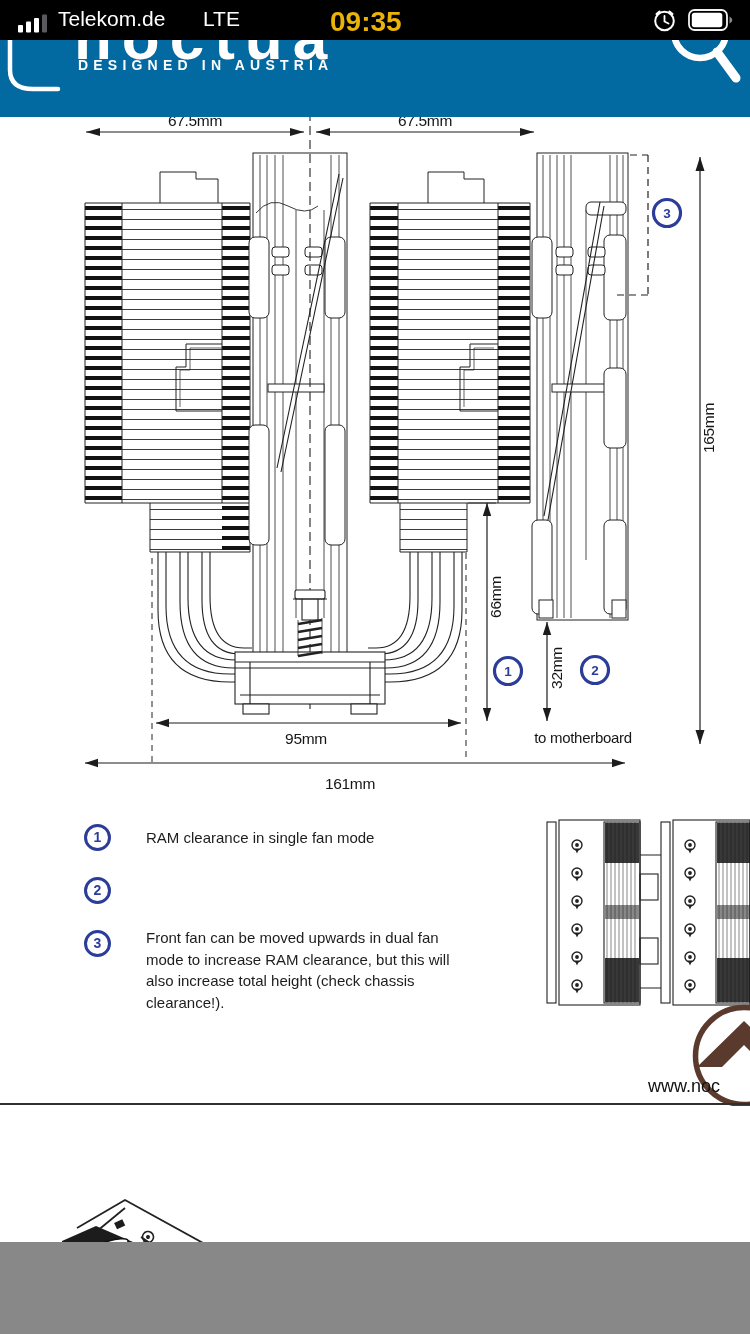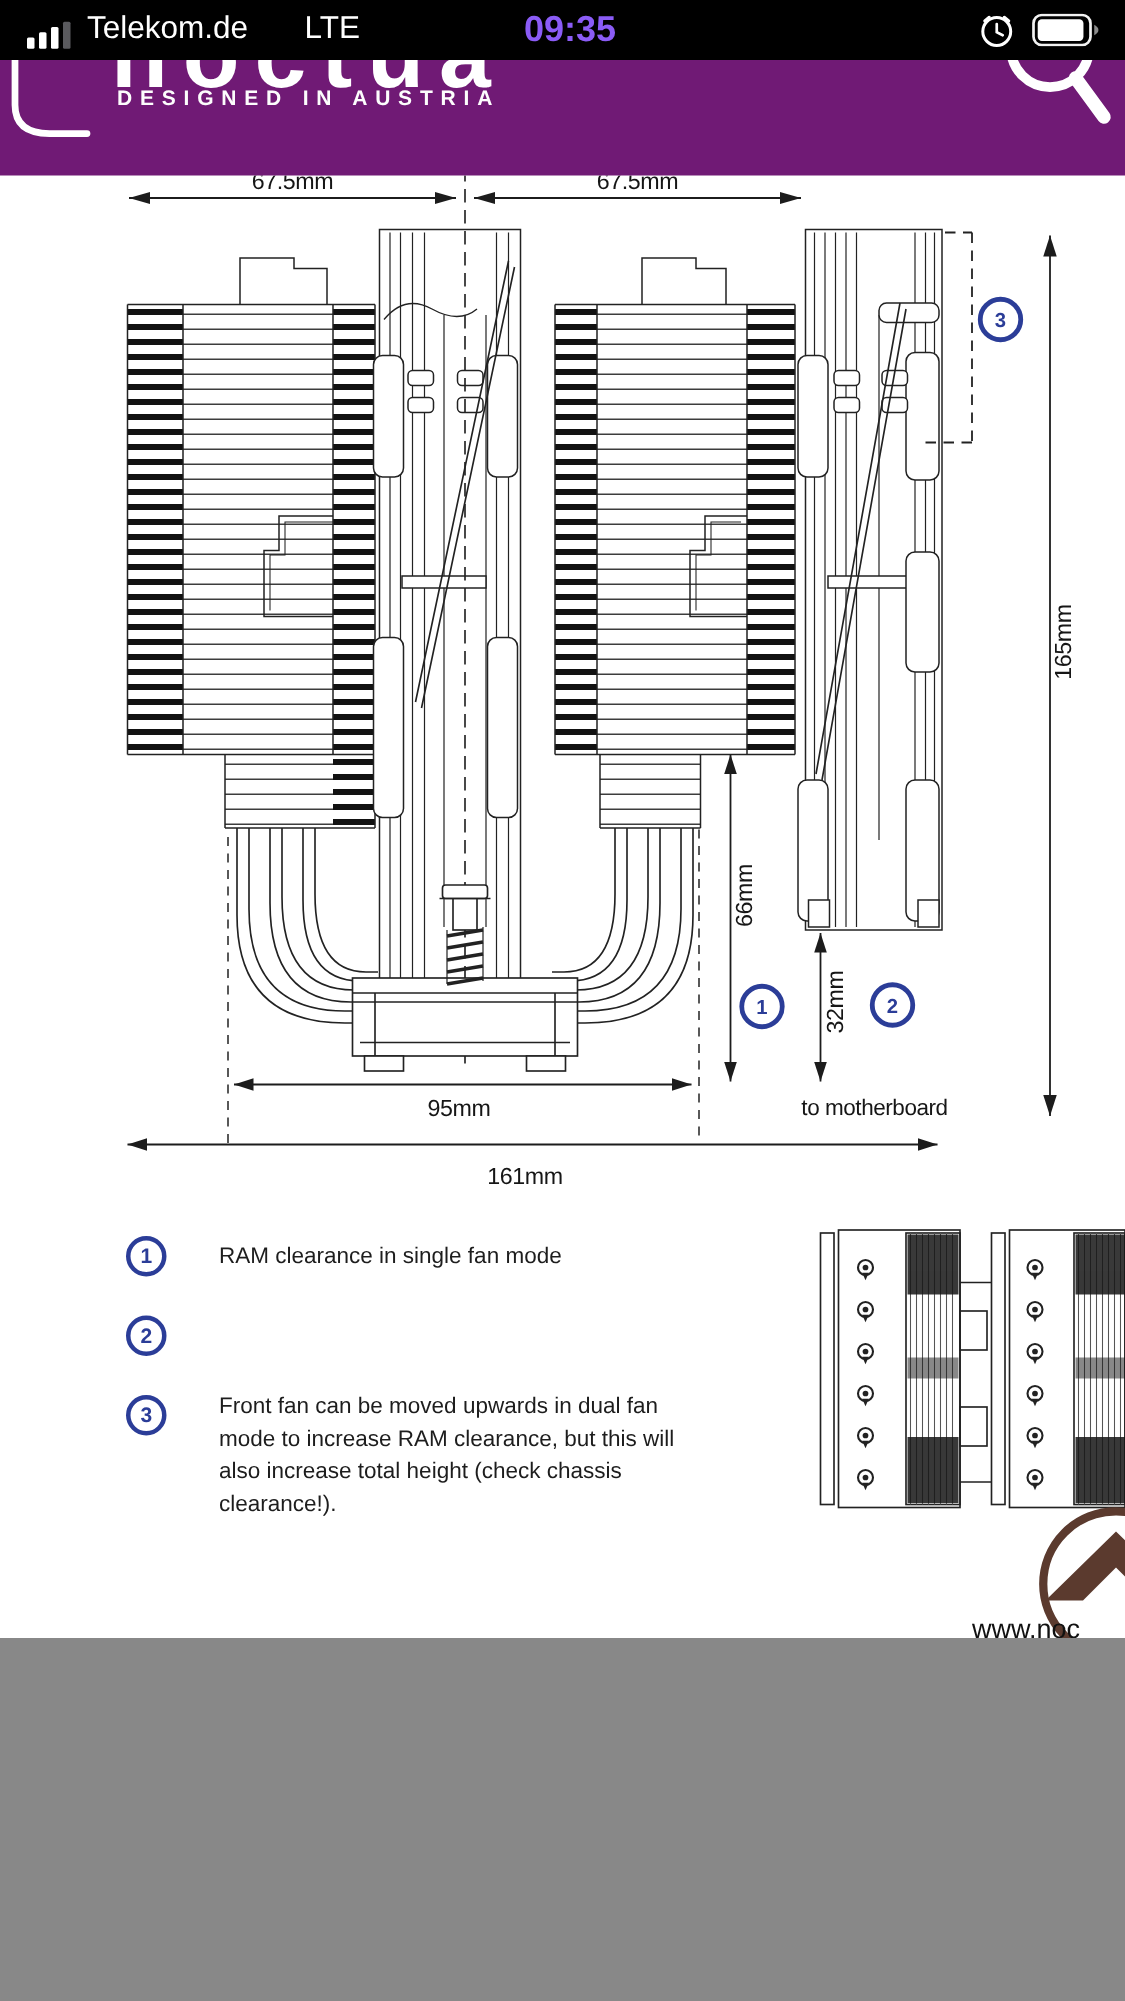--- a/index.html
+++ b/index.html
@@ -1,24 +1,24 @@
 <!DOCTYPE html>
 <html><head>
 <meta charset="utf-8">
 <style>
   html,body{margin:0;padding:0;background:#888;}
-  .screen{position:relative;width:750px;height:1092px;background:#fff;overflow:hidden;
+  .screen{position:relative;width:750px;height:1242px;background:#fff;overflow:hidden;
           font-family:"Liberation Sans",sans-serif;margin:0 auto;}
   .abs{position:absolute;}
   
   .status-bar{position:absolute;top:0;left:0;width:750px;height:40px;background:#000;z-index:30;}
   .sb-text{position:absolute;color:#fff;font-size:21px;top:7px;}
-  .sb-time{position:absolute;color:#8b5cf6;font-size:24px;font-weight:600;top:6px;left:330px;width:100px;text-align:center;}
-  
-  .header{position:absolute;top:40px;left:0;width:750px;height:77px;background:#701a75;z-index:10;overflow:visible;}
+  .sb-time{position:absolute;color:#eab308;font-size:28px;font-weight:600;top:6px;left:330px;width:100px;}
+  
+  .header{position:absolute;top:40px;left:0;width:750px;height:77px;background:#0369a1;z-index:10;overflow:visible;}
   .wordmark{position:absolute;top:-38px;left:74px;color:#fff;font-size:62px;font-weight:800;letter-spacing:10px;white-space:nowrap;}
   .tagline{position:absolute;top:17px;left:78px;color:#fdfdfd;font-size:14px;font-weight:bold;letter-spacing:5.2px;white-space:nowrap;}
   
   .legend-num{position:absolute;width:21px;height:21px;border:3.2px solid #2B3D98;border-radius:50%;
               color:#2B3D98;font-size:14px;font-weight:bold;line-height:21px;text-align:center;background:#fff;}
   .legend-text{position:absolute;color:#1d1d1d;font-size:15px;line-height:21.5px;}
   
   .separator{position:absolute;top:1103px;left:0;width:750px;height:2px;background:#2f2f2f;}
   
   .url-bar{position:absolute;top:1294px;left:0;width:750px;height:40px;background:#f4f3f5;

